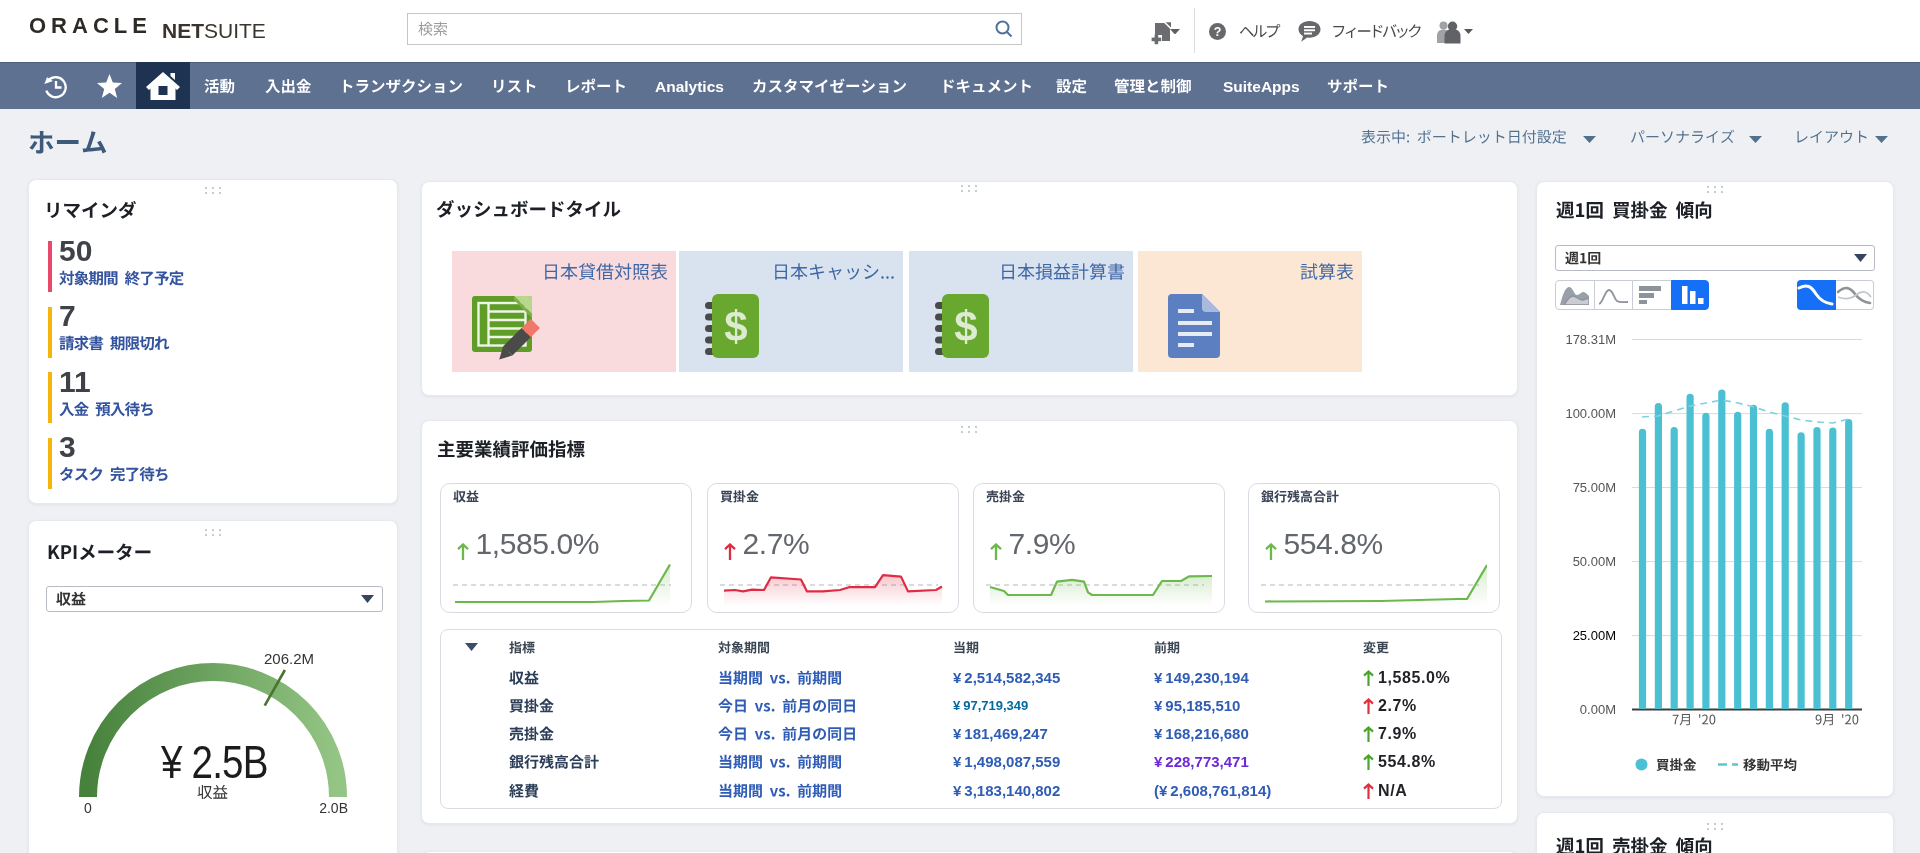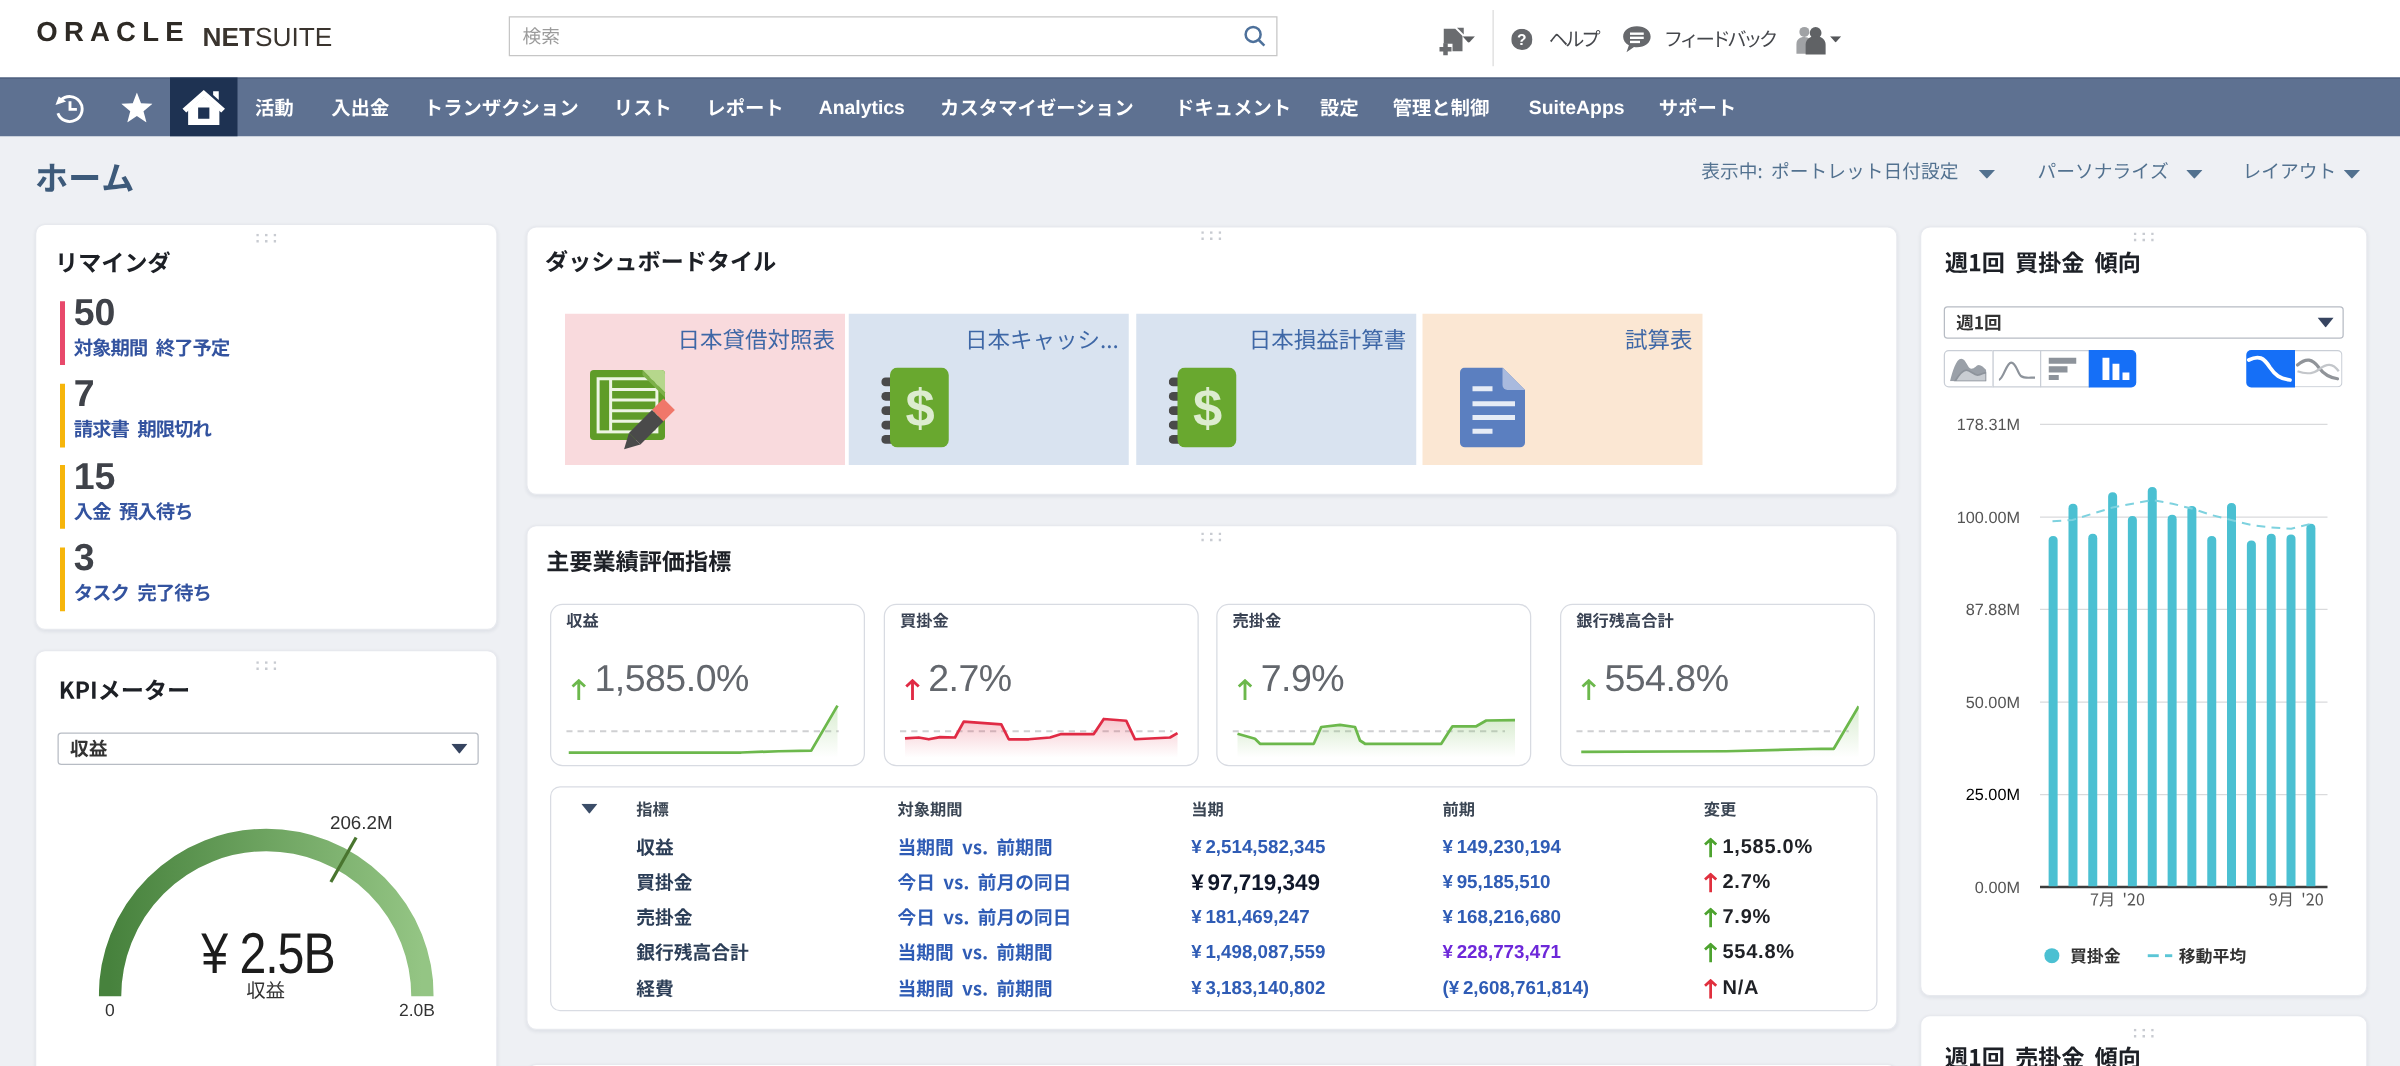--- a/index.html
+++ b/index.html
@@ -462,21 +462,21 @@
           <use href="#g76" x="948"></use>
           <use href="#g77" x="1897"></use>
           <use href="#g70" x="3285"></use>
           <use href="#g78" x="4234"></use>
           <use href="#g79" x="5182"></use>
           <use href="#g80" x="6130"></use>
         </g>
       </svg>
     </div>
 <div style="position:absolute;left:48px;top:372.0px;width:4px;height:51px;background:#f6b50b;"></div>
-<div style="position:absolute;top:361.5px;height:40px;line-height:40px;font-size:30px;color:#3f4249;font-weight:bold;font-family:'Liberation Sans',sans-serif;white-space:pre;left:59.0px;">15</div>
+<div style="position:absolute;top:361.5px;height:40px;line-height:40px;font-size:30px;color:#3f4249;font-weight:bold;font-family:'Liberation Sans',sans-serif;white-space:pre;left:59.0px;">11</div>
 <div style="position:absolute;left:59.0px;top:398.5px;width:95px;height:20px">
       <svg width="95" height="20" viewBox="0 0 95 20" style="position:absolute;overflow:visible">
         <g fill="#33539f" transform="translate(0,15.9) scale(0.015500,-0.015500)">
           <use href="#g14" x="0"></use>
           <use href="#g16" x="948"></use>
           <use href="#g81" x="2337"></use>
           <use href="#g14" x="3285"></use>
           <use href="#g82" x="4234"></use>
           <use href="#g83" x="5182"></use>
         </g>
@@ -900,21 +900,21 @@
           <use href="#g131" x="3016"></use>
           <use href="#g132" x="3511"></use>
           <use href="#g127" x="4276"></use>
           <use href="#g135" x="5276"></use>
           <use href="#g136" x="6276"></use>
           <use href="#g137" x="7276"></use>
           <use href="#g134" x="8276"></use>
         </g>
       </svg>
     </div>
-<div style="position:absolute;top:695.8px;height:20px;line-height:20px;font-size:18px;color:#0f172a;font-weight:bold;font-family:'Liberation Sans',sans-serif;white-space:pre;left:953.0px;">¥<span style="display:inline-block;width:3px"></span>97,719,349</div>
+<div style="position:absolute;top:695.8px;height:20px;line-height:20px;font-size:13px;color:#0369a1;font-weight:bold;font-family:'Liberation Sans',sans-serif;white-space:pre;left:953.0px;">¥<span style="display:inline-block;width:3px"></span>97,719,349</div>
 <div style="position:absolute;top:695.8px;height:20px;line-height:20px;font-size:15px;color:#2f5cb5;font-weight:bold;font-family:'Liberation Sans',sans-serif;white-space:pre;left:1154.0px;">¥<span style="display:inline-block;width:3px"></span>95,185,510</div>
 <svg style="position:absolute;left:1363px;top:697.75px;" width="11" height="16" viewBox="0 0 11 16">
       <path d="M5.5,16 V2 M1,5.6 L5.5,1.5 L10.0,5.6" fill="none" stroke="#e0303e" stroke-width="2.2"></path>
     </svg>
 <div style="position:absolute;top:694.8px;height:22px;line-height:22px;font-size:16px;color:#1f2126;font-weight:bold;font-family:'Liberation Sans',sans-serif;white-space:pre;letter-spacing:0.6px;left:1378.0px;">2.7%</div>
 <div style="position:absolute;left:509.0px;top:724.0px;width:45px;height:20px">
       <svg width="45" height="20" viewBox="0 0 45 20" style="position:absolute;overflow:visible">
         <g fill="#2c3e57" transform="translate(0,15.4) scale(0.015000,-0.015000)">
           <use href="#g119" x="0"></use>
           <use href="#g118" x="1000"></use>
@@ -1095,21 +1095,21 @@
       <path d="M165.8,379 V102.3 Q165.8,98.7 169.4,98.7 Q173.0,98.7 173.0,102.3 V379 Z" fill="#4bc0d2"></path>
       <path d="M181.6,379 V75.9 Q181.6,72.3 185.2,72.3 Q188.8,72.3 188.8,75.9 V379 Z" fill="#4bc0d2"></path>
       <path d="M197.5,379 V105.9 Q197.5,102.3 201.1,102.3 Q204.7,102.3 204.7,105.9 V379 Z" fill="#4bc0d2"></path>
       <path d="M213.4,379 V100.5 Q213.4,96.9 217.0,96.9 Q220.6,96.9 220.6,100.5 V379 Z" fill="#4bc0d2"></path>
       <path d="M229.2,379 V101.1 Q229.2,97.5 232.8,97.5 Q236.4,97.5 236.4,101.1 V379 Z" fill="#4bc0d2"></path>
       <path d="M245.1,379 V92.5 Q245.1,88.9 248.7,88.9 Q252.3,88.9 252.3,92.5 V379 Z" fill="#4bc0d2"></path>
       <polyline points="42,87 58,86 74,81 90,76 106,73 122,70 138,73 154,77 169,82 185,86 201,90 217,92 233,93 249,89" fill="none" stroke="#7ed2df" stroke-width="1.6" stroke-dasharray="7,5"></polyline>
     </svg>
 <div style="position:absolute;top:330.5px;height:18px;line-height:18px;font-size:13px;color:#555;font-weight:normal;font-family:'Liberation Sans',sans-serif;white-space:pre;right:304.0px;">178.31M</div>
 <div style="position:absolute;top:404.6px;height:18px;line-height:18px;font-size:13px;color:#555;font-weight:normal;font-family:'Liberation Sans',sans-serif;white-space:pre;right:304.0px;">100.00M</div>
-<div style="position:absolute;top:478.5px;height:18px;line-height:18px;font-size:13px;color:#555;font-weight:normal;font-family:'Liberation Sans',sans-serif;white-space:pre;right:304.0px;">87.88M</div>
+<div style="position:absolute;top:478.5px;height:18px;line-height:18px;font-size:13px;color:#555;font-weight:normal;font-family:'Liberation Sans',sans-serif;white-space:pre;right:304.0px;">75.00M</div>
 <div style="position:absolute;top:552.6px;height:18px;line-height:18px;font-size:13px;color:#555;font-weight:normal;font-family:'Liberation Sans',sans-serif;white-space:pre;right:304.0px;">50.00M</div>
 <div style="position:absolute;top:626.6px;height:18px;line-height:18px;font-size:13px;color:#000000;font-weight:normal;font-family:'Liberation Sans',sans-serif;white-space:pre;right:304.0px;">25.00M</div>
 <div style="position:absolute;top:700.5px;height:18px;line-height:18px;font-size:13px;color:#555;font-weight:normal;font-family:'Liberation Sans',sans-serif;white-space:pre;right:304.0px;">0.00M</div>
 <div style="position:absolute;left:1671.5px;top:711.0px;width:44px;height:17px">
       <svg width="44" height="17" viewBox="0 0 44 17" style="position:absolute;overflow:visible">
         <g fill="#555" transform="translate(0,13.3) scale(0.013000,-0.013000)">
           <use href="#g145" x="0"></use>
           <use href="#g146" x="555"></use>
           <use href="#g147" x="1995"></use>
           <use href="#g148" x="2273"></use>

